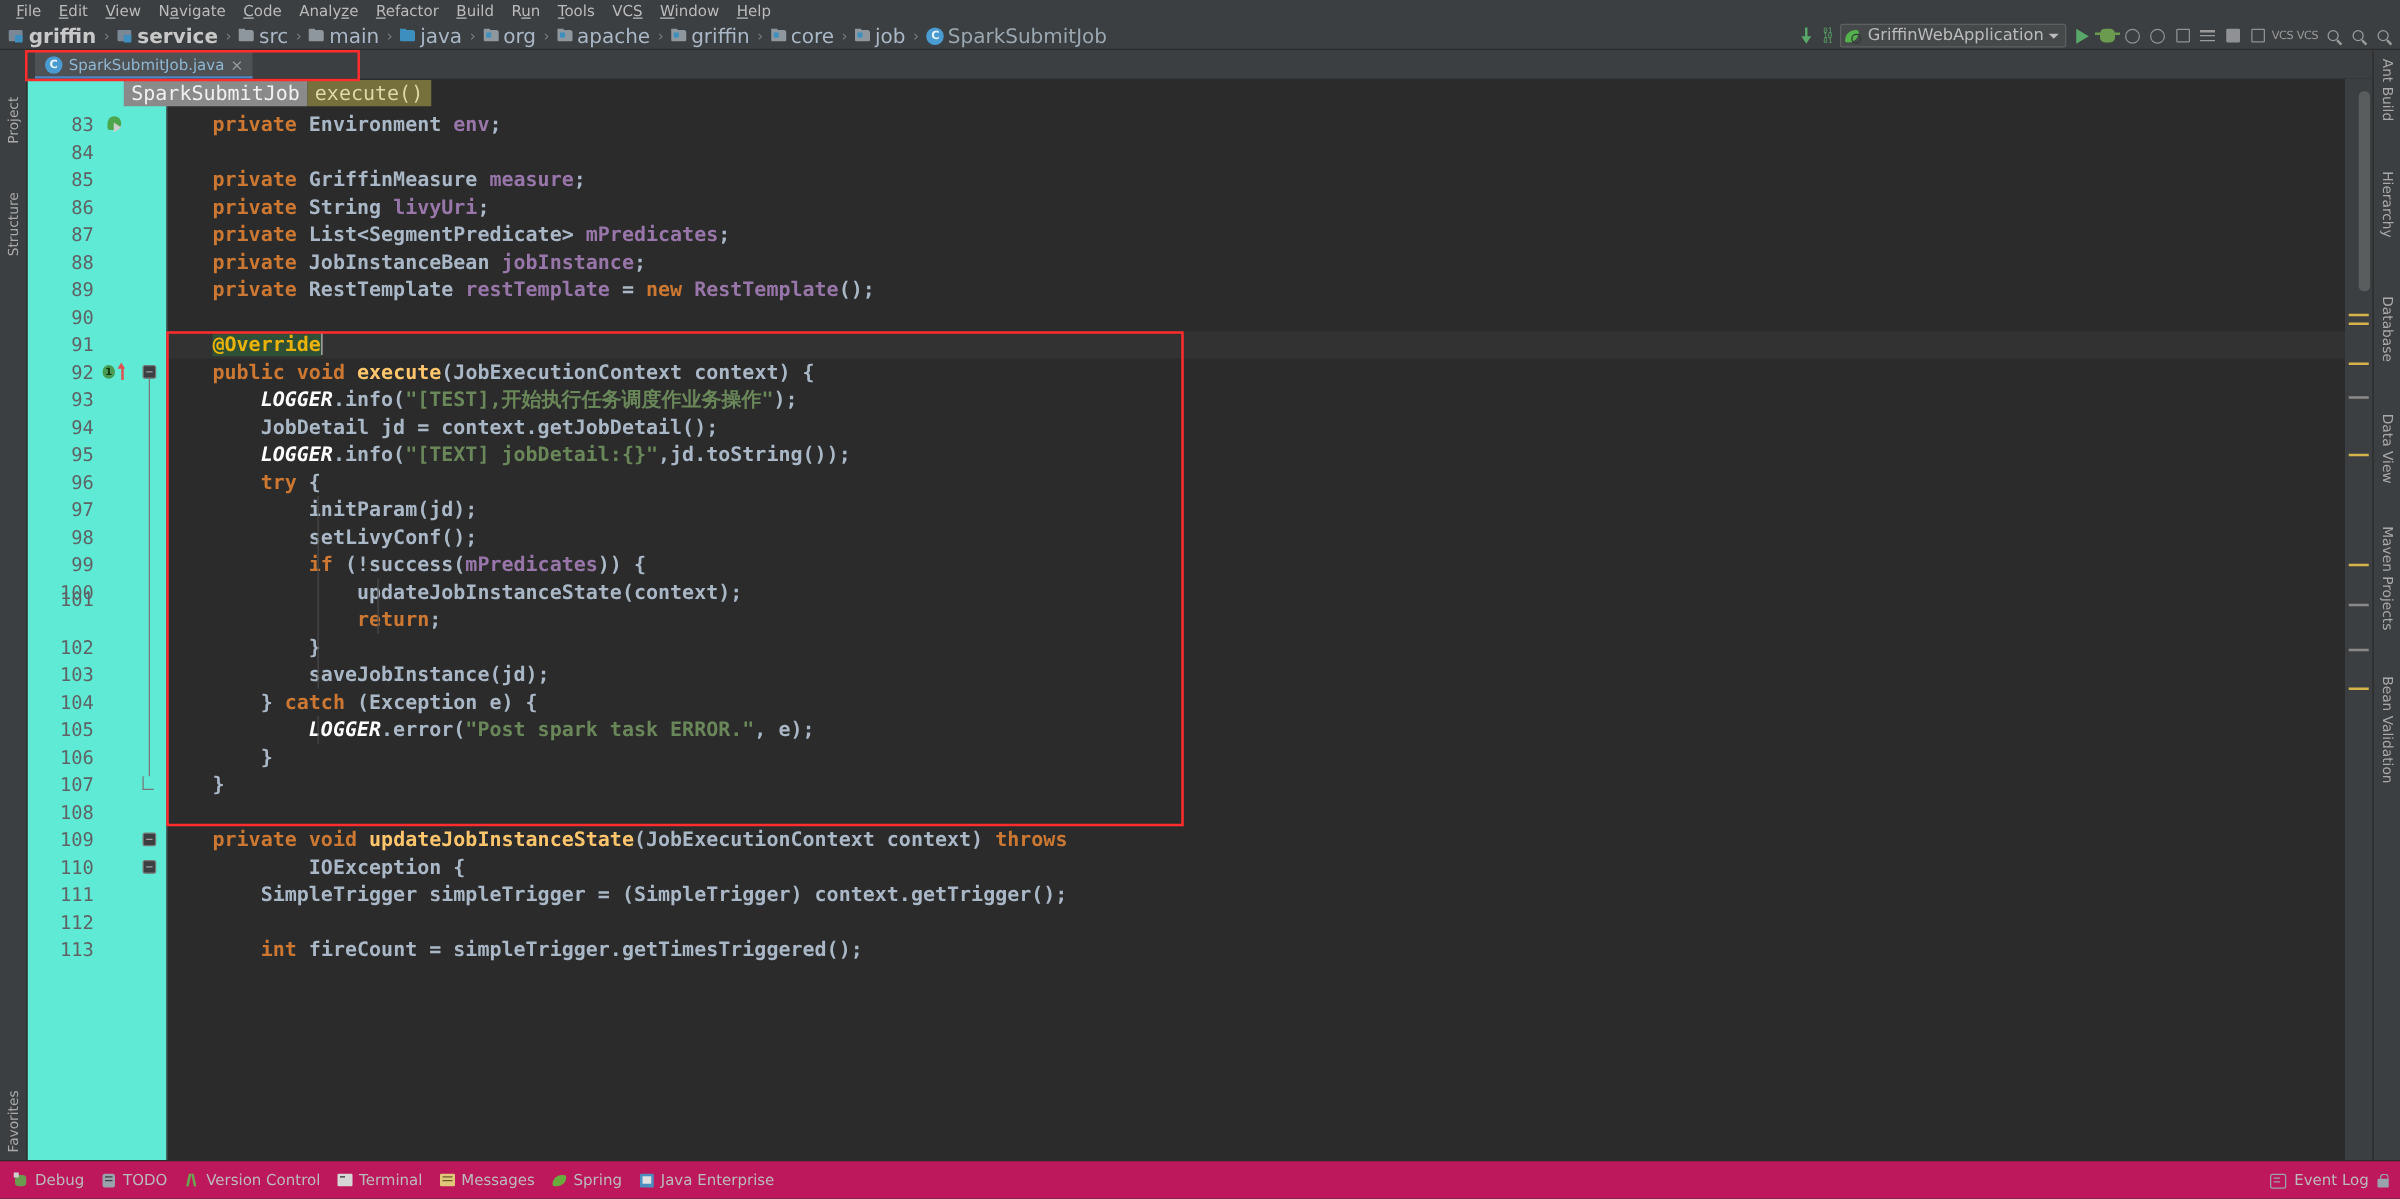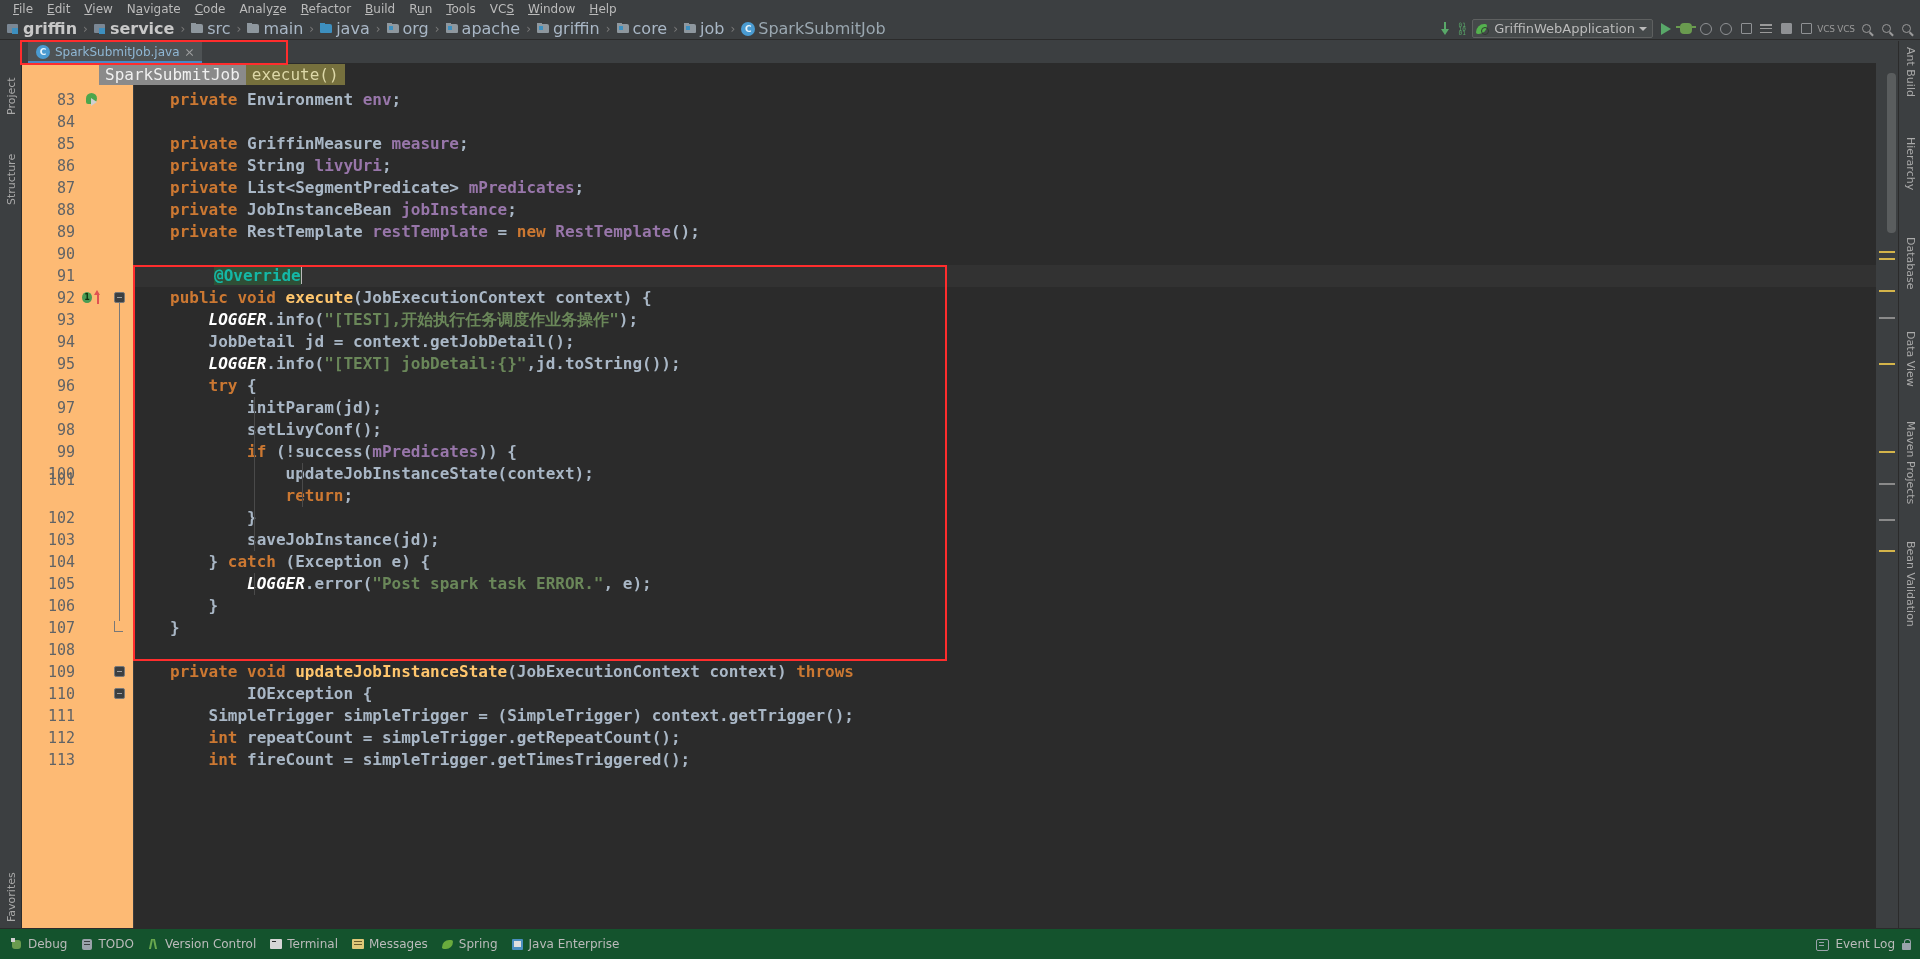--- a/index.html
+++ b/index.html
@@ -167,41 +167,41 @@
   .sc-class{ background:#8a8a8a; color:#f0f0f0; }
   .sc-method{ background:#76703d; color:#ddd8a8; }
 
   
   .editor{
     position:absolute; left:22px; top:63px; width:1876px; bottom:31px;
     background:#2b2b2b; overflow:hidden;
   }
   .gutter{
     position:absolute; left:0; top:0; width:112px; height:100%;
-    background:#fdba74; border-right:1px solid #3b3d3f;
+    background:#5eead4; border-right:1px solid #3b3d3f;
   }
   .code-area{
     position:absolute; left:112px; top:0; right:0; height:100%;
     background:#2b2b2b;
   }
   .lineno{
     position:absolute; right:58px; width:44px; text-align:right;
     font-family:"DejaVu Sans Mono","Liberation Mono",monospace;
     font-size:15px; color:#606366; line-height:22px; height:22px;
   }
   .grow{ position:absolute; left:0; height:22px; white-space:pre;
     font-family:"DejaVu Sans Mono","Liberation Mono",monospace;
     font-size:16px; line-height:22px; color:#a9b7c6;font-weight:bold; }
 
   
   .kw{ color:#cc7832; }
   .typ{ color:#a9b7c6; }
   .fld{ color:#9876aa; }
   .str{ color:#6a8759; }
-  .ann{ color:#14b8a6;margin-left:44px; }
+  .ann{ color:#eab308; }
   .stat{ color:#ffffff; font-style:italic; }
   .mth{ color:#ffc66d; }
   .pln{ color:#a9b7c6; }
 
   .caret-line{
     position:absolute; left:112px; right:0; height:22px; background:#323232;
   }
   .ann-hl{ background:#2f4f36; }
   .caret{
     display:inline-block; width:1px; height:18px; background:#bbbbbb;
@@ -289,21 +289,21 @@
   .vlabel-r{
     position:absolute; left:0; width:22px;
     writing-mode:vertical-rl;
     font-size:11px; color:#a9a9a9; white-space:nowrap;
     display:flex; align-items:center; gap:4px;
   }
 
   
   .statusbar{
     position:absolute; left:0; bottom:0; width:1920px; height:31px;
-    background:#14532d; border-top:1px solid #2b2b2b;
+    background:#be185d; border-top:1px solid #2b2b2b;
     display:flex; align-items:center; padding-left:4px; gap:15px;
   }
   .sb-item{
     display:flex; align-items:center; gap:4px; padding:3px 7px;
     font-size:12px; color:#bbbbbb; white-space:nowrap;
   }
   .sb-right{ margin-left:auto; display:flex; align-items:center; padding-right:8px; gap:6px; }
   .sb-ic{ width:13px;height:13px;flex:none;position:relative;}
   .ic-debug::before{content:"";position:absolute;left:1px;top:2px;width:9px;height:9px;background:#6a9b4f;border-radius:3px;}
   .ic-debug::after{content:"";position:absolute;left:0px;top:0px;width:4px;height:4px;background:#cfcfcf;}
@@ -560,21 +560,20 @@
         <div class="grow" style="top: 444px; left: 36px;"><span class="pln">        }</span></div>
         <div class="grow" style="top: 466px; left: 36px;"><span class="pln">        saveJobInstance(jd);</span></div>
         <div class="grow" style="top: 488px; left: 36px;"><span class="pln">    } </span><span class="kw">catch</span><span class="pln"> (Exception e) {</span></div>
         <div class="grow" style="top: 510px; left: 36px;"><span class="pln">        </span><span class="stat">LOGGER</span><span class="pln">.error(</span><span class="str">"Post spark task ERROR."</span><span class="pln">, e);</span></div>
         <div class="grow" style="top: 532px; left: 36px;"><span class="pln">    }</span></div>
         <div class="grow" style="top: 554px; left: 36px;"><span class="pln">}</span></div>
         <div class="grow" style="top: 576px; left: 36px;"></div>
         <div class="grow" style="top: 598px; left: 36px;"><span class="kw">private </span><span class="kw">void </span><span class="mth">updateJobInstanceState</span><span class="pln">(JobExecutionContext context) </span><span class="kw">throws</span></div>
         <div class="grow" style="top: 620px; left: 36px;"><span class="pln">        IOException {</span></div>
         <div class="grow" style="top: 642px; left: 36px;"><span class="pln">    SimpleTrigger simpleTrigger = (SimpleTrigger) context.getTrigger();</span></div>
-        <div class="grow" style="top: 664px; left: 36px;"><span class="pln">    </span><span class="kw">int</span><span class="pln"> repeatCount = simpleTrigger.getRepeatCount();</span></div>
         <div class="grow" style="top: 686px; left: 36px;"><span class="pln">    </span><span class="kw">int</span><span class="pln"> fireCount = simpleTrigger.getTimesTriggered();</span></div>
         <div class="indent-guide" style="left: 120px; top: 334px; height: 154px;"></div>
         <div class="indent-guide" style="left: 168px; top: 400px; height: 44px;"></div>
         <div class="indent-guide" style="left: 120px; top: 510px; height: 22px;"></div>
       </div>
   </div>
 
   <div class="sticky-crumb">
     <span class="sc-chip sc-class">SparkSubmitJob</span>
     <span class="sc-chip sc-method">execute()</span>

